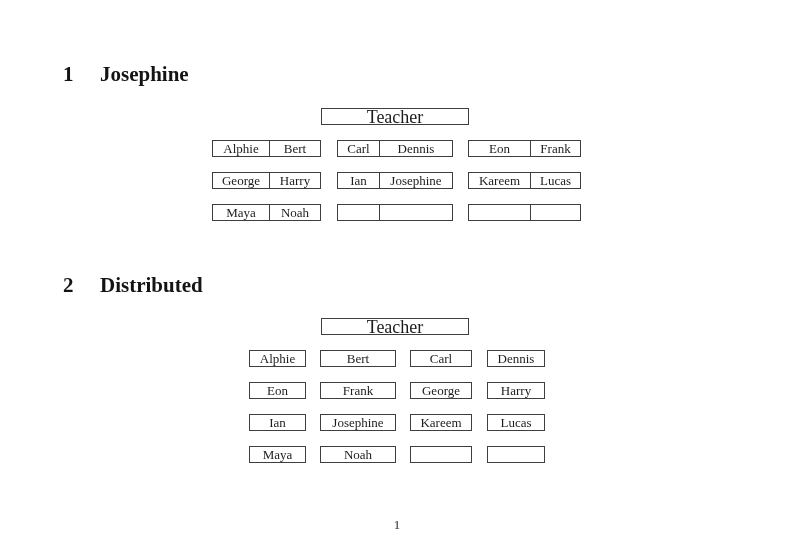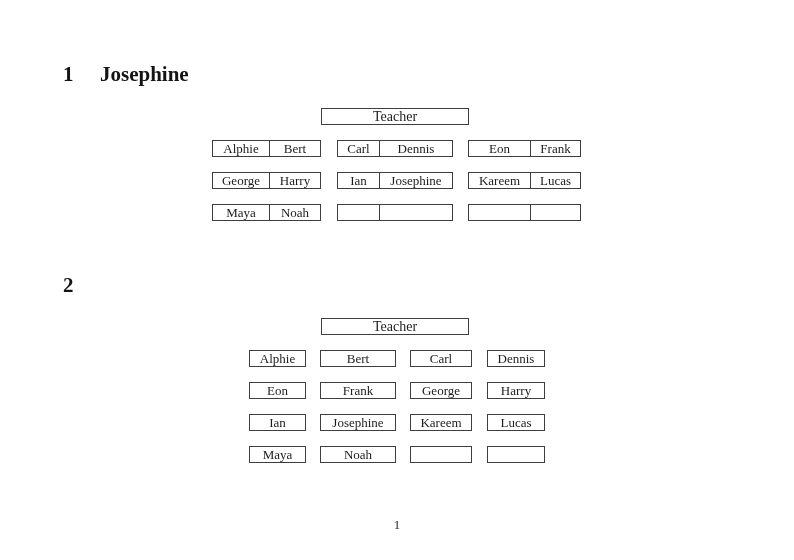--- a/index.html
+++ b/index.html
@@ -34,21 +34,21 @@
   .teacher {
     position: absolute;
     left: 321px;
     width: 148px;
     height: 17px;
     border: 1px solid #3e3e3e;
     box-sizing: border-box;
     display: flex;
     align-items: center;
     justify-content: center;
-    font-size: 14px;
+    font-size: 18px;
     line-height: 1;
     background: #ffffff;
   }
   .t1 { top: 108px; }
   .t2 { top: 318px; }
 
   
   .pair {
     position: absolute;
     display: flex;
@@ -154,20 +154,21 @@
     <span class="cell a"></span>
     <span class="cell b"></span>
   </div>
   <div class="pair c3 r3">
     <span class="cell a"></span>
     <span class="cell b"></span>
   </div>
 
   <div class="heading h2">
     <span class="num">2</span>
+    <span class="ttl">Distributed</span>
   </div>
 
   <div class="teacher t2">Teacher</div>
 
   <div class="sbox d1 dr1">Alphie</div>
   <div class="sbox d2 dr1">Bert</div>
   <div class="sbox d3 dr1">Carl</div>
   <div class="sbox d4 dr1">Dennis</div>
 
   <div class="sbox d1 dr2">Eon</div>

